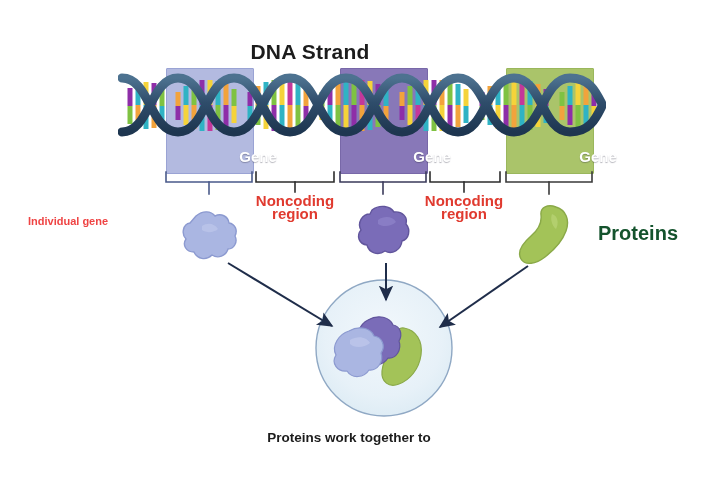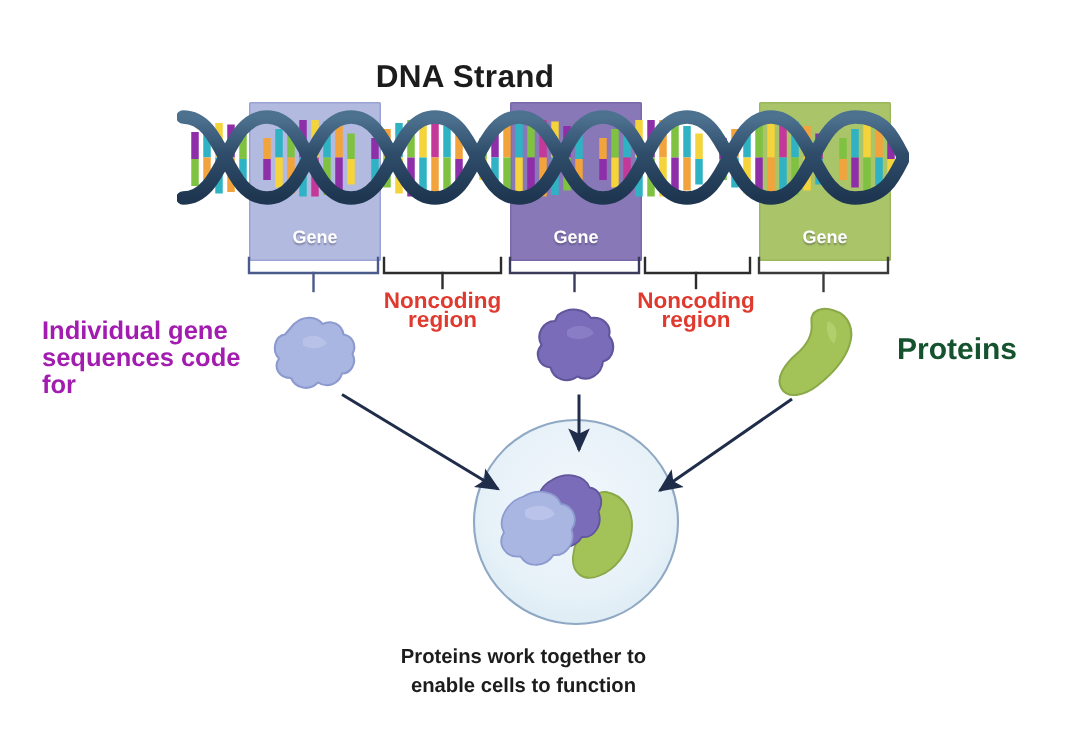--- a/index.html
+++ b/index.html
@@ -32,44 +32,45 @@
   
   .gene-box {
     position: absolute;
     border-radius: 1px;
   }
   .gene-label {
     position: absolute;
     width: 100%;
     bottom: 8px;
     text-align: center;
-    font-size: 12px;
+    font-size: 15px;
     font-weight: bold;
     color: #ffffff;
     text-shadow: 0 1px 1px rgba(40,40,60,0.35);
+    padding-left: 48px;
   }
 
   
   .noncoding-label {
     position: absolute;
     text-align: center;
     font-size: 15px;
     font-weight: bold;
     line-height: 13px;
     color: #e03a2f;
   }
   .left-caption {
     position: absolute;
     left: 28px;
     top: 212px;
     width: 150px;
-    font-size: 17px;
+    font-size: 11px;
     font-weight: bold;
     line-height: 18px;
-    color: #a21caf;
+    color: #ef4444;
   }
   .proteins-label {
     position: absolute;
     left: 598px;
     top: 222px;
     font-size: 20px;
     font-weight: bold;
     color: #14532d;
   }
   .bottom-caption {
@@ -285,21 +286,20 @@
     <span class="lbl-line">Noncoding</span>
     <span class="lbl-line">region</span>
   </div>
   <div class="noncoding-label" style="left:414px; top:194px; width:100px;">
     <span class="lbl-line">Noncoding</span>
     <span class="lbl-line">region</span>
   </div>
 
   <div class="left-caption">
     <span class="lbl-line">Individual gene</span>
-    <span class="lbl-line">sequences code for</span>
   </div>
 
   <div class="proteins-label">Proteins</div>
 
   <svg class="layer" width="720" height="503" viewBox="0 0 720 503">
     <defs>
       <radialGradient id="cellFill" cx="50%" cy="42%" r="62%">
         <stop offset="0%" stop-color="#f2f8fc"></stop>
         <stop offset="70%" stop-color="#e7f1f8"></stop>
         <stop offset="100%" stop-color="#dcebf4"></stop>
@@ -339,16 +339,15 @@
              C337,372 331,363 336,355 C331,346 339,334 349,331 Z" fill="#aab6e2" stroke="#8c9ad0" stroke-width="1.2" stroke-linejoin="round"></path>
     <path d="M350,340 C358,335 367,337 370,343 C364,348 354,348 350,344 Z" fill="#c0c9ec" opacity="0.7"></path>
 
     <line x1="228" y1="263" x2="332" y2="326" stroke="#1f2d4a" stroke-width="2" marker-end="url(#arrowHead)"></line>
     <line x1="386" y1="263" x2="386" y2="300" stroke="#1f2d4a" stroke-width="2" marker-end="url(#arrowHead)"></line>
     <line x1="528" y1="266" x2="440" y2="327" stroke="#1f2d4a" stroke-width="2" marker-end="url(#arrowHead)"></line>
   </svg>
 
   <div class="bottom-caption">
     <span class="lbl-line">Proteins work together to</span>
-    <span class="lbl-line">enable cells to function</span>
   </div>
 
 </div>
 
 </body></html>

